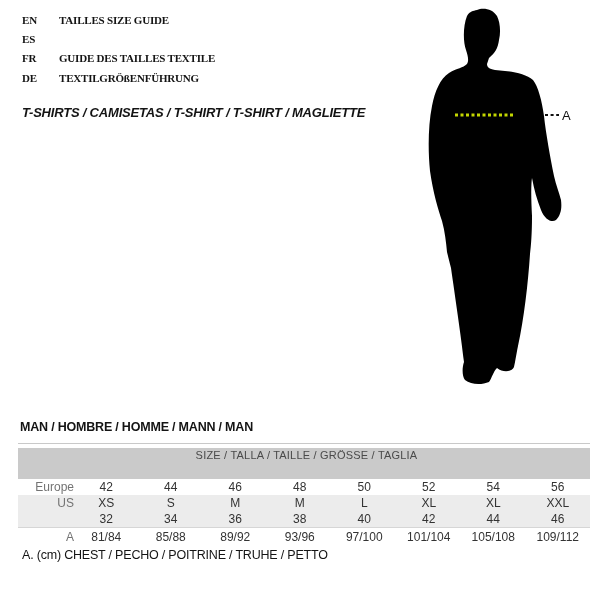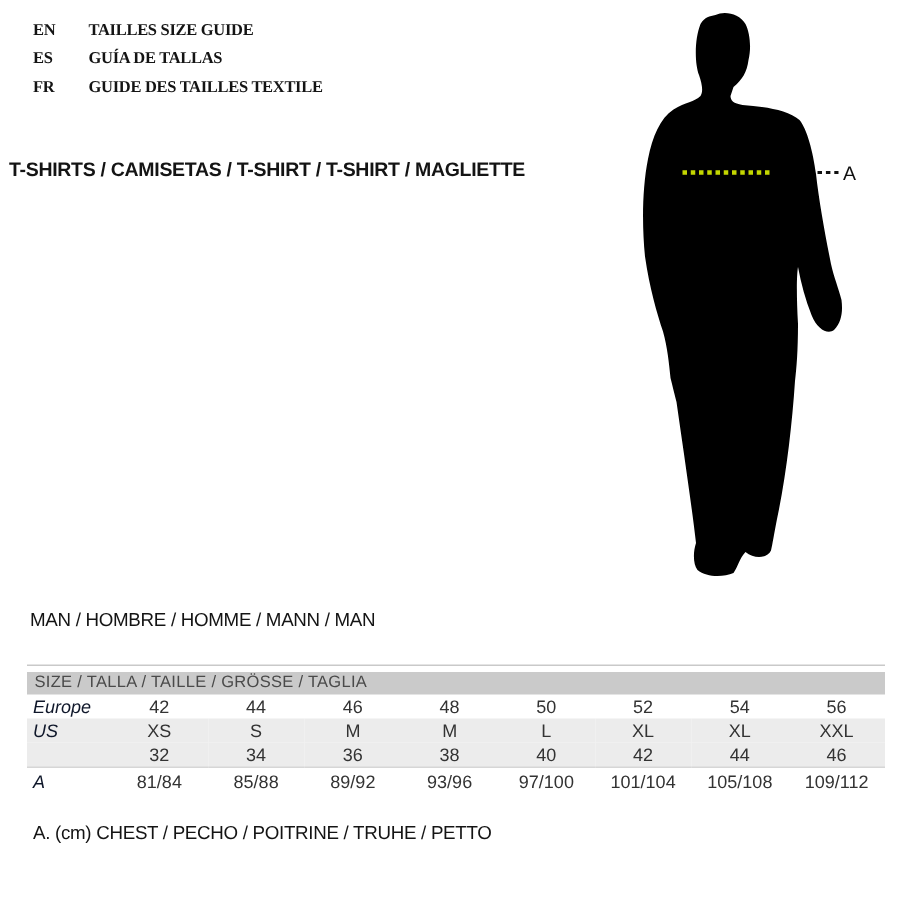--- a/index.html
+++ b/index.html
@@ -7,55 +7,58 @@
     width:600px;height:600px;position:relative;overflow:hidden;
     background:#ffffff;
     font-family:"Liberation Sans", sans-serif;
     color:#141414;
   }
   
   .langs{position:absolute;left:22px;top:11px;}
   .lang-row{display:flex;line-height:19.2px;font-size:11px;font-weight:bold;letter-spacing:-0.2px;font-family:Liberation Serif, serif;}
   .lang-code{width:37px;flex:0 0 37px;}
   
-  .cats{position:absolute;left:6px;top:103px;font-size:13px;font-weight:bold;line-height:19.5px;letter-spacing:-0.2px;}
+  .cats{position:absolute;left:22px;top:103px;font-size:13px;font-weight:bold;line-height:19.5px;letter-spacing:-0.2px;font-style:italic;}
   
   .figure-wrap{position:absolute;left:425px;top:6px;width:150px;height:382px;}
   
-  .section-title{position:absolute;left:20px;top:406px;font-size:12.5px;font-weight:normal;letter-spacing:-0.2px;}
+  .section-title{position:absolute;left:20px;top:420px;font-size:12.5px;font-weight:bold;letter-spacing:-0.2px;}
   
   .table-wrap{position:absolute;left:18px;top:443px;width:572px;}
   .table-toprule{border-top:1px solid #c9c9c9;height:0;margin-bottom:4px;}
   .table-header{
-    background:#cacaca;color:#4a4a4a;font-size:11px;height:15px;line-height:15px;
-    padding-left:5px;letter-spacing:0.2px;
+    background:#cacaca;color:#4a4a4a;font-size:11px;height:31px;line-height:15px;
+    padding-left:5px;letter-spacing:0.2px;text-align:center;
   }
   table.sizes{width:100%;border-collapse:collapse;table-layout:fixed;font-size:12px;color:#333;}
   table.sizes td{height:16px;padding:0;text-align:center;vertical-align:middle;}
-  table.sizes td.rowlabel{text-align:left;padding-left:4px;width:52px;color:#0f172a;font-style:italic;}
+  table.sizes td.rowlabel{text-align:right;padding-left:4px;width:52px;color:#737373;}
   tr.shaded{background:#ececec;margin-left:16px;}
   tr.row-a td{border-top:1px solid #d6d6d6;height:18px;}
   
   .footnote{position:absolute;left:22px;top:548px;font-size:12.5px;font-weight:normal;letter-spacing:-0.2px;}
 </style>
 </head>
 <body>
 
 <div class="langs">
   <div class="lang-row">
     <span class="lang-code">EN</span>
     <span class="lang-title">TAILLES SIZE GUIDE</span>
   </div>
   <div class="lang-row">
     <span class="lang-code">ES</span>
-    <span class="lang-title">GUÍA DE TALLAS</span>
   </div>
   <div class="lang-row">
     <span class="lang-code">FR</span>
     <span class="lang-title">GUIDE DES TAILLES TEXTILE</span>
+  </div>
+  <div class="lang-row">
+    <span class="lang-code">DE</span>
+    <span class="lang-title">TEXTILGRÖßENFÜHRUNG</span>
   </div>
 </div>
 
 <div class="cats">
   <div>T-SHIRTS / CAMISETAS / T-SHIRT / T-SHIRT / MAGLIETTE</div>
 </div>
 
 <div class="figure-wrap">
   <svg width="150" height="382" viewBox="0 0 150 382" xmlns="http://www.w3.org/2000/svg">
     <path fill="#000000" d="M52,4

